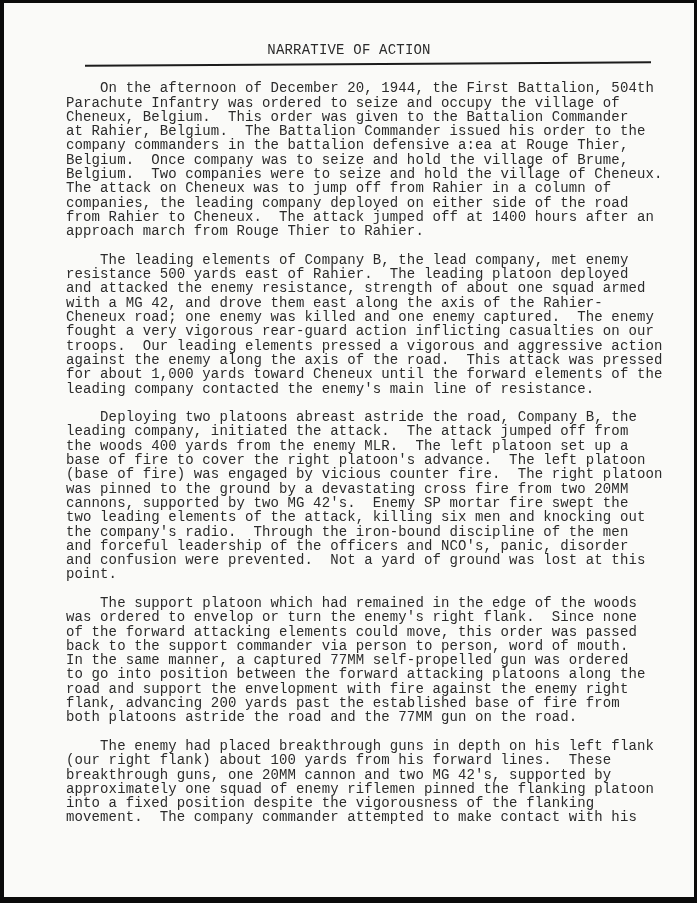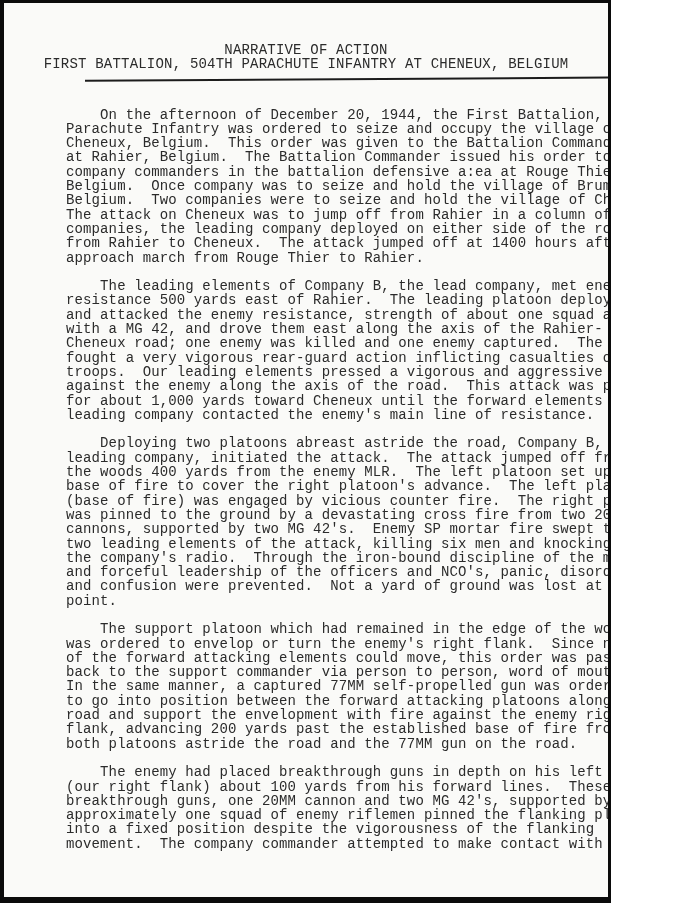--- a/index.html
+++ b/index.html
@@ -1,18 +1,18 @@
 <!DOCTYPE html>
 <html><head>
 <meta charset="utf-8">
 <style>
   html, body { margin: 0; padding: 0; background: #ffffff; }
   .scan-frame {
     position: relative;
-    width: 611px;
+    width: 697px;
     height: 903px;
     box-sizing: border-box;
     background: #fafaf8;
     border-top: 3px solid #0b0b0b;
     border-left: 4px solid #0b0b0b;
     border-right: 3px solid #0b0b0b;
     border-bottom: 6px solid #0b0b0b;
     overflow: hidden;
     font-family: "Liberation Mono", "DejaVu Sans Mono", monospace;
     font-size: 14px;
@@ -26,35 +26,34 @@
   }
   .title-line { white-space: pre; }
   .title-rule {
     height: 2px;
     width: 566px;
     background: #1c1c1c;
     margin: 6px 0 0 81px;
     transform: rotate(-0.35deg);
   }
   .doc-body {
-    margin: 28px 0 0 62px;
+    margin: 16px 0 0 62px;
   }
   .doc-body p {
     margin: 0 0 14.3px 0;
     white-space: pre;
     letter-spacing: 0.12px;
   }
 </style>
 </head>
 <body>
 
 <div class="scan-frame">
   <div class="title-block">
     <div class="title-line">NARRATIVE OF ACTION</div>
-    <div class="title-line">FIRST BATTALION, 504TH PARACHUTE INFANTRY AT CHENEUX, BELGIUM</div>
   </div>
   <div class="title-rule"></div>
   <div class="doc-body">
     <p>    On the afternoon of December 20, 1944, the First Battalion, 504th
 Parachute Infantry was ordered to seize and occupy the village of
 Cheneux, Belgium.  This order was given to the Battalion Commander
 at Rahier, Belgium.  The Battalion Commander issued his order to the
 company commanders in the battalion defensive a:ea at Rouge Thier,
 Belgium.  Once company was to seize and hold the village of Brume,
 Belgium.  Two companies were to seize and hold the village of Cheneux.

